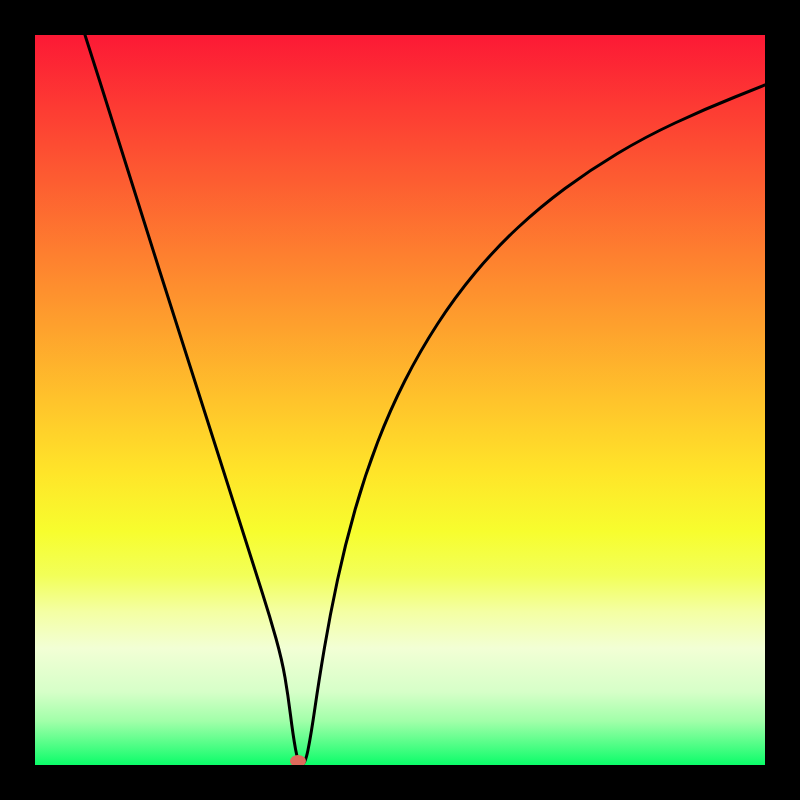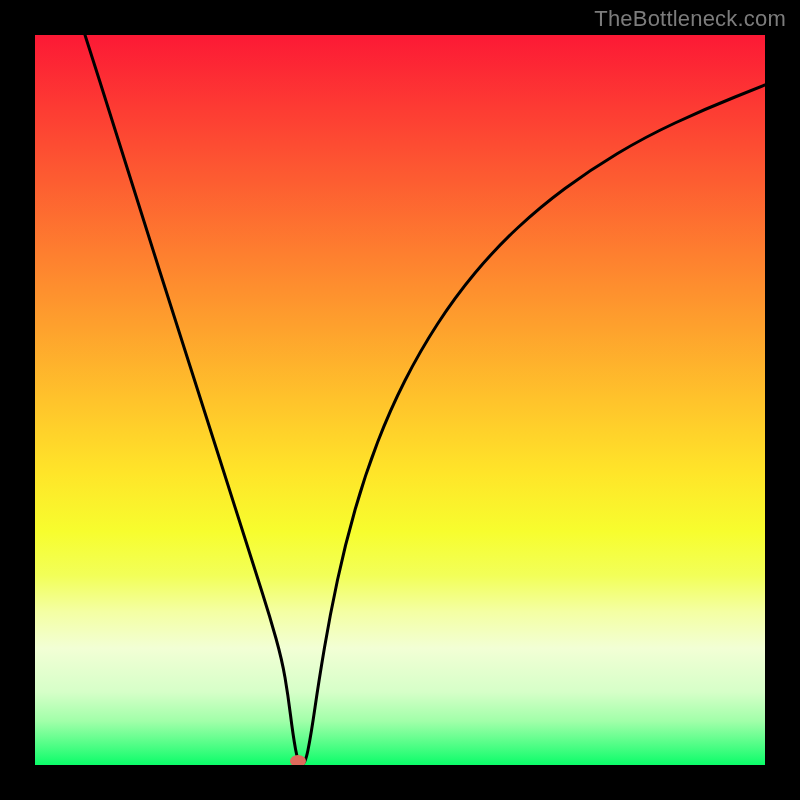--- a/index.html
+++ b/index.html
@@ -75,14 +75,13 @@
 <body>
 
 <div class="frame">
   <div class="plot-area">
     <div class="gradient"></div>
     <svg class="curve" viewBox="0 0 730 730" preserveAspectRatio="none">
       <path id="curve-path" d="M 50 0 Q 50 0 65 47 Q 80 94 95 142 Q 110 190 125 237 Q 140 284 155 331 Q 170 378 185 425 Q 200 472 210 503.5 Q 220 535 227.5 558.5 Q 235 582 241 603.5 Q 247 625 250 642.5 Q 253 660 255.5 680 Q 258 700 260.5 714 Q 263 728 266.5 729 Q 270 730 273 715 Q 276 700 280 672.5 Q 284 645 289.5 612.5 Q 295 580 302.5 545 Q 310 510 320 475 Q 330 440 342.5 407.5 Q 355 375 370 345.5 Q 385 316 402.5 289 Q 420 262 440 238 Q 460 214 482.5 193 Q 505 172 530 153.5 Q 555 135 582.5 118.5 Q 610 102 640 88 Q 670 74 700 62 T 730 50" fill="none" stroke="#000" stroke-width="3" stroke-linecap="round" stroke-linejoin="round"></path>
       <ellipse id="marker-dot" cx="263" cy="726" rx="8" ry="6" fill="#de6a5c"></ellipse>
     </svg>
   </div>
-  <div class="watermark">TheBottleneck.com</div>
 </div>
 
 </body></html>

